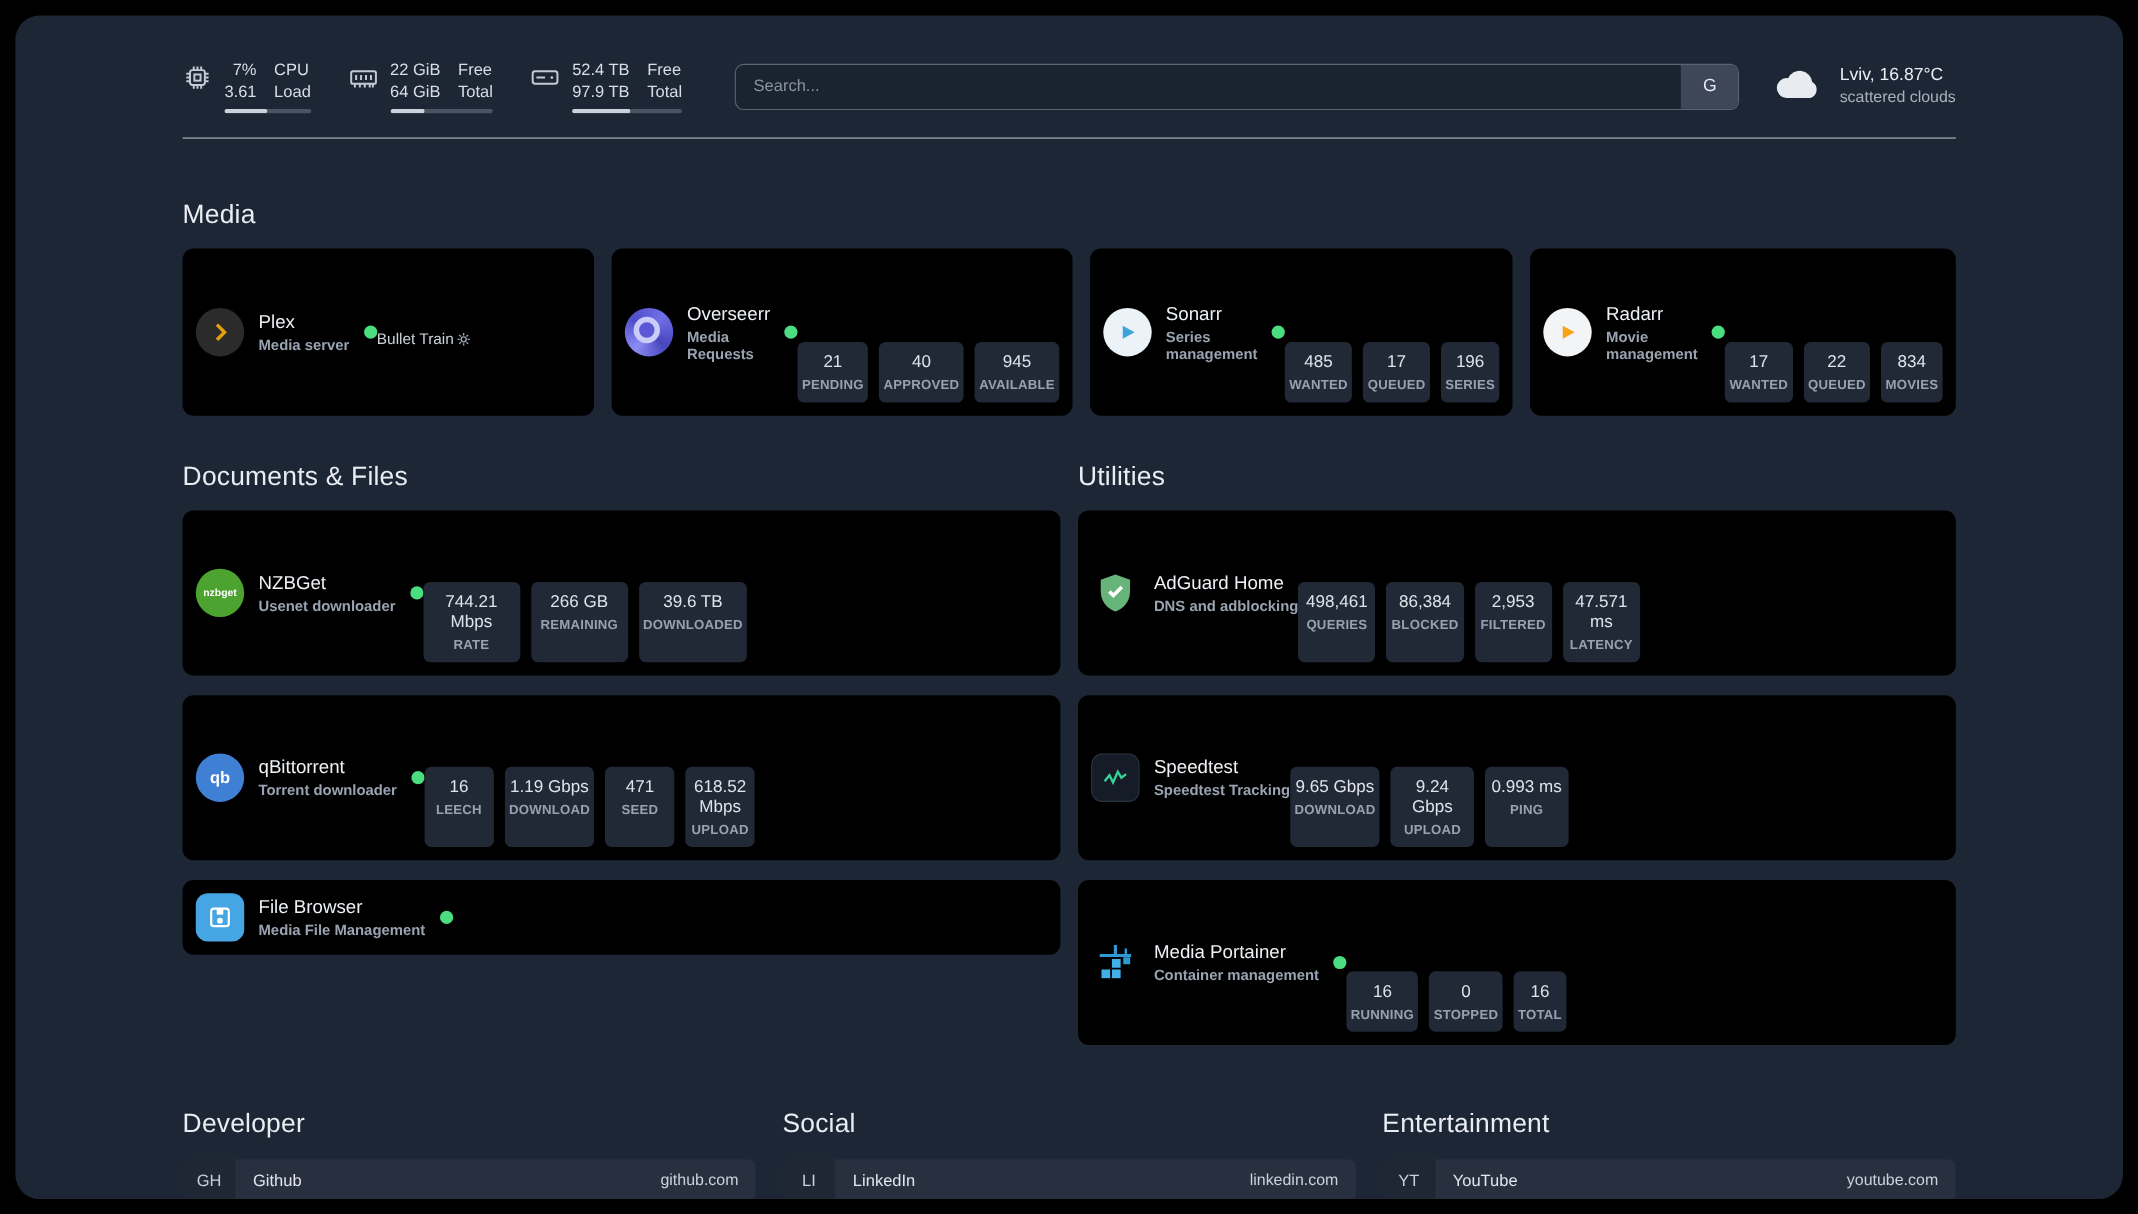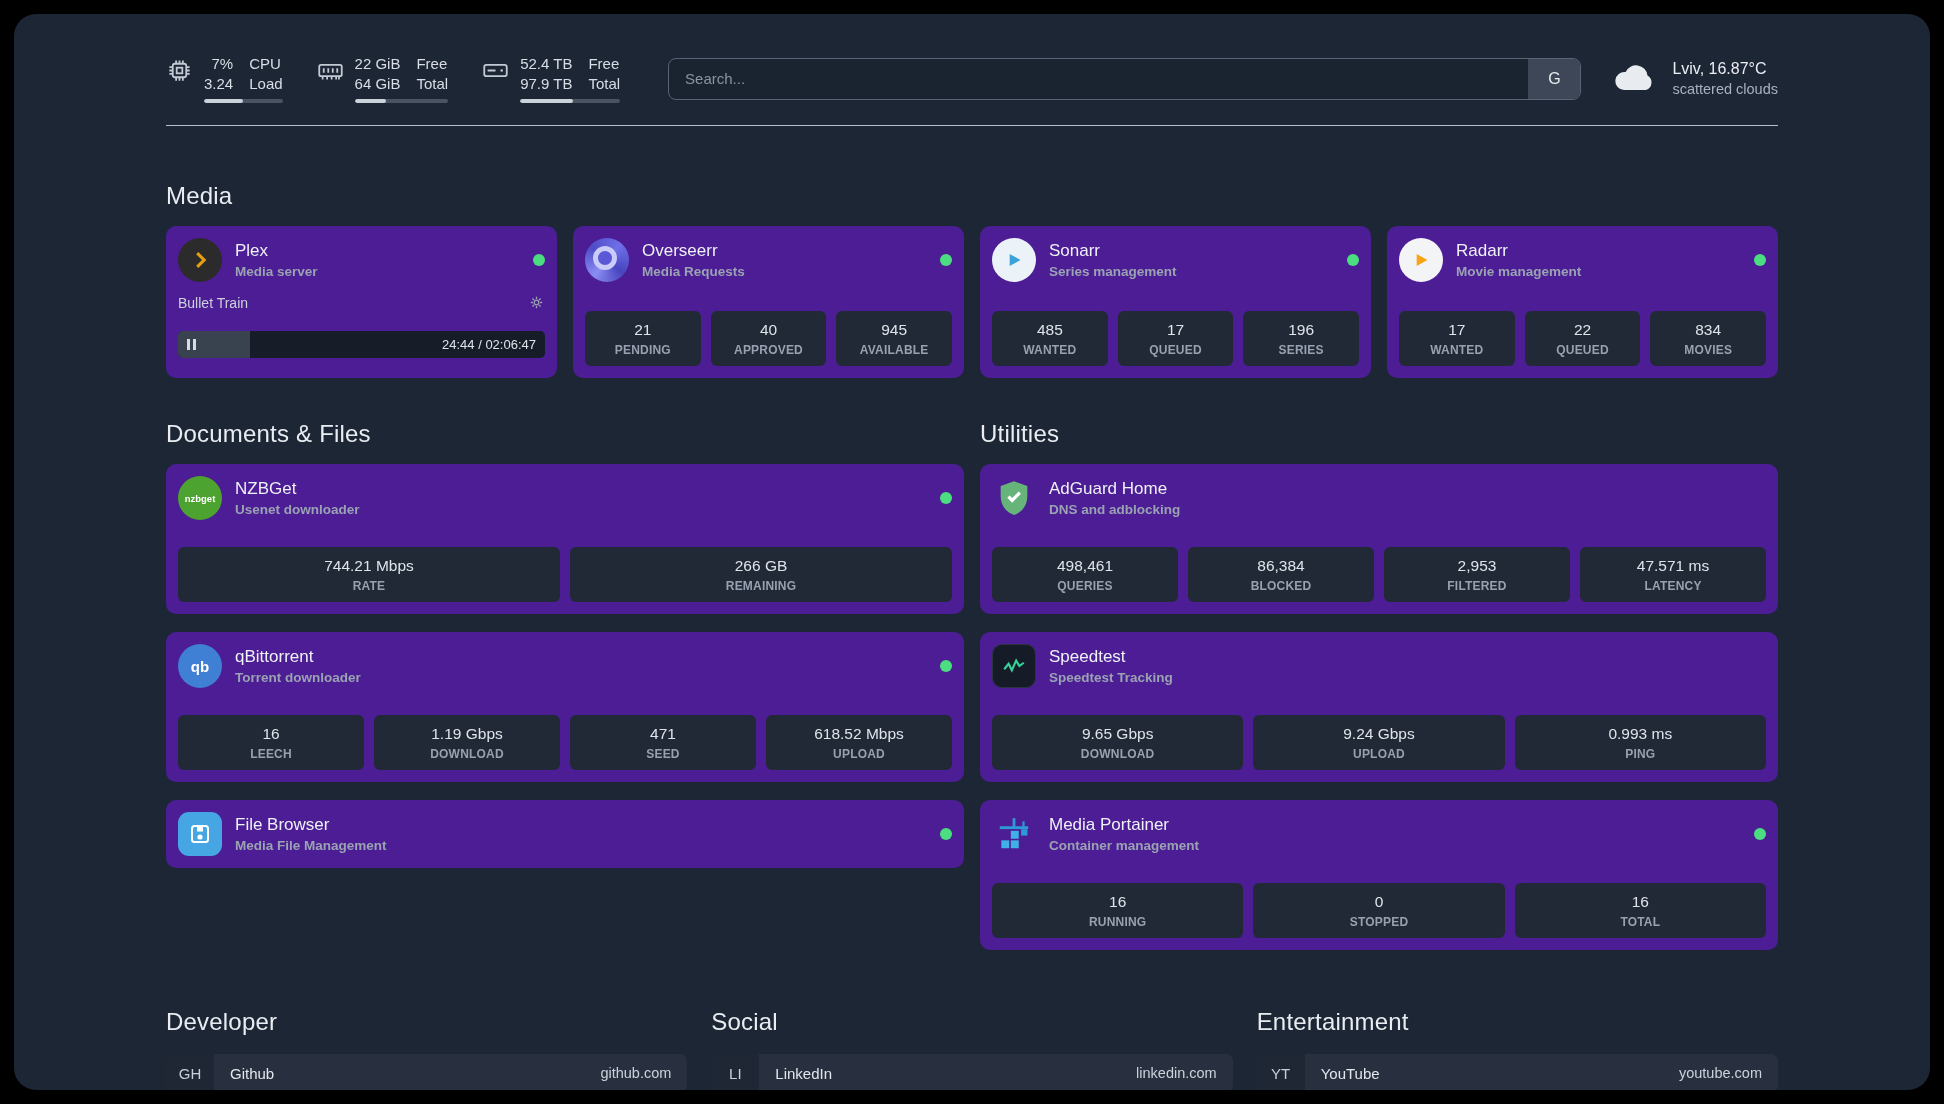--- a/index.html
+++ b/index.html
@@ -33,21 +33,21 @@
   .weather-cond { font-size:14.5px; color:#a8b0bd; margin-top:3px; }
 
   .divider { height:1px; background:#d4dae2; opacity:.85; margin-top:22px; }
 
   
   .section-title { font-size:24px; font-weight:400; color:#e9edf2; letter-spacing:.2px; }
   .media-section { margin-top:56px; }
   .media-grid { display:grid; grid-template-columns:repeat(4,1fr); gap:16px; margin-top:16px; }
   .media-grid .card { min-height:152px; }
 
-  .card { background:#4c1d95; border-radius:10px; padding:12px; display:flex; flex-direction:column; }
+  .card { background:#000000; border-radius:10px; padding:12px; display:flex; flex-direction:row; }
   .card-head { display:flex; align-items:center; gap:13px; cursor:pointer; }
   .logo { width:44px; height:44px; border-radius:10px; display:flex; align-items:center;
           justify-content:center; flex-shrink:0; position:relative; }
   .name { font-size:17px; color:#eef1f5; font-weight:500; }
   .desc { font-size:13.5px; color:#9aa3b2; margin-top:3px;font-weight:bold; }
   .dot { width:12px; height:12px; border-radius:50%; background:#4ade80; margin-left:auto; align-self:center; flex-shrink:0; }
 
   .stats { display:flex; gap:10px; margin-top:auto; }
   .stat { flex:1; background:#212936; border-radius:6px; text-align:center; padding:10px 4px 9px; }
   .stat-value { font-size:15.5px; color:#dfe4ea; }
@@ -108,21 +108,21 @@
         <svg viewBox="0 0 24 24" fill="none" stroke="#c3cad4" stroke-width="1.6">
           <rect x="6" y="6" width="12" height="12" rx="2"></rect>
           <rect x="9.5" y="9.5" width="5" height="5"></rect>
           <path d="M9 3v3M12 3v3M15 3v3M9 18v3M12 18v3M15 18v3M3 9h3M3 12h3M3 15h3M18 9h3M18 12h3M18 15h3"></path>
         </svg>
       </span>
       <div class="res-body">
         <div class="res-cols">
           <div class="res-col val">
             <span>7%</span>
-            <span>3.24</span>
+            <span>3.61</span>
           </div>
           <div class="res-col lab">
             <span>CPU</span>
             <span>Load</span>
           </div>
         </div>
         <div class="bar">
           <div class="bar-fill" style="width: 50%;"></div>
         </div>
       </div>
@@ -336,20 +336,24 @@
             <span class="dot"></span>
           </div>
           <div class="stats">
             <div class="stat">
               <div class="stat-value">744.21 Mbps</div>
               <div class="stat-label">RATE</div>
             </div>
             <div class="stat">
               <div class="stat-value">266 GB</div>
               <div class="stat-label">REMAINING</div>
+            </div>
+            <div class="stat">
+              <div class="stat-value">39.6 TB</div>
+              <div class="stat-label">DOWNLOADED</div>
             </div>
           </div>
         </div>
 
         <div class="card">
           <div class="card-head">
             <span class="logo logo-qbit">qb</span>
             <div class="meta">
               <div class="name">qBittorrent</div>
               <div class="desc">Torrent downloader</div>

